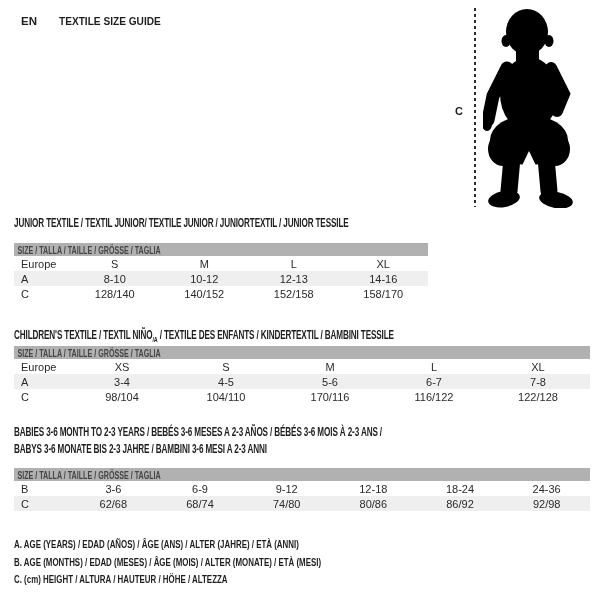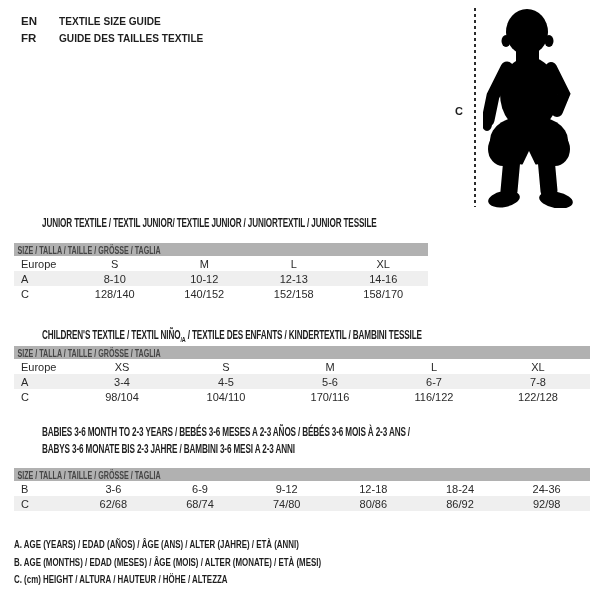--- a/index.html
+++ b/index.html
@@ -12,21 +12,21 @@
   .lang-code{width:38px;font-weight:bold;font-size:11.5px;}
   .lang-label{font-weight:bold;font-size:11.5px;white-space:nowrap;transform:scaleX(0.88);transform-origin:left center;}
 
   
   .dotted-line{position:absolute;left:474px;top:8px;width:2px;height:199px;
     background:repeating-linear-gradient(to bottom,#2b2b2b 0 3px,transparent 3px 6px);}
   .c-label{position:absolute;left:455px;top:105px;font-weight:bold;font-size:11px;}
   .silhouette{position:absolute;left:483px;top:8px;}
 
   
-  .section-title{position:absolute;left:14px;font-weight:bold;font-size:12px;letter-spacing:-0.2px;margin-left:28px;}
+  .section-title{position:absolute;left:14px;font-weight:bold;font-size:12px;letter-spacing:-0.2px;}
   .title-line{white-space:nowrap;line-height:17px;transform:scaleX(0.68);transform-origin:left center;}
   .title-line sub{font-size:8px;}
   #junior-title{top:215px;}
   #children-title{top:327px;}
   #babies-title{top:424px;}
 
   
   .sgtable{position:absolute;left:14px;}
   #junior-table{top:243px;width:414px;}
   #children-table{top:346px;width:576px;}
@@ -46,24 +46,20 @@
 </style>
 </head>
 <body>
 
 <div class="canvas">
 
   <div class="lang-list" id="lang-list">
       <div class="lang-row">
         <span class="lang-code">EN</span>
         <span class="lang-label">TEXTILE SIZE GUIDE</span>
-      </div>
-      <div class="lang-row">
-        <span class="lang-code">FR</span>
-        <span class="lang-label">GUIDE DES TAILLES TEXTILE</span>
       </div>
     </div>
 
   <div class="dotted-line"></div>
   <div class="c-label">C</div>
 
   <svg class="silhouette" width="108" height="200" viewBox="0 0 108 200">
     <g fill="#000000" stroke="none">
       <ellipse cx="44" cy="24" rx="21" ry="23"></ellipse>
       <ellipse cx="23" cy="33" rx="4.5" ry="6"></ellipse>

